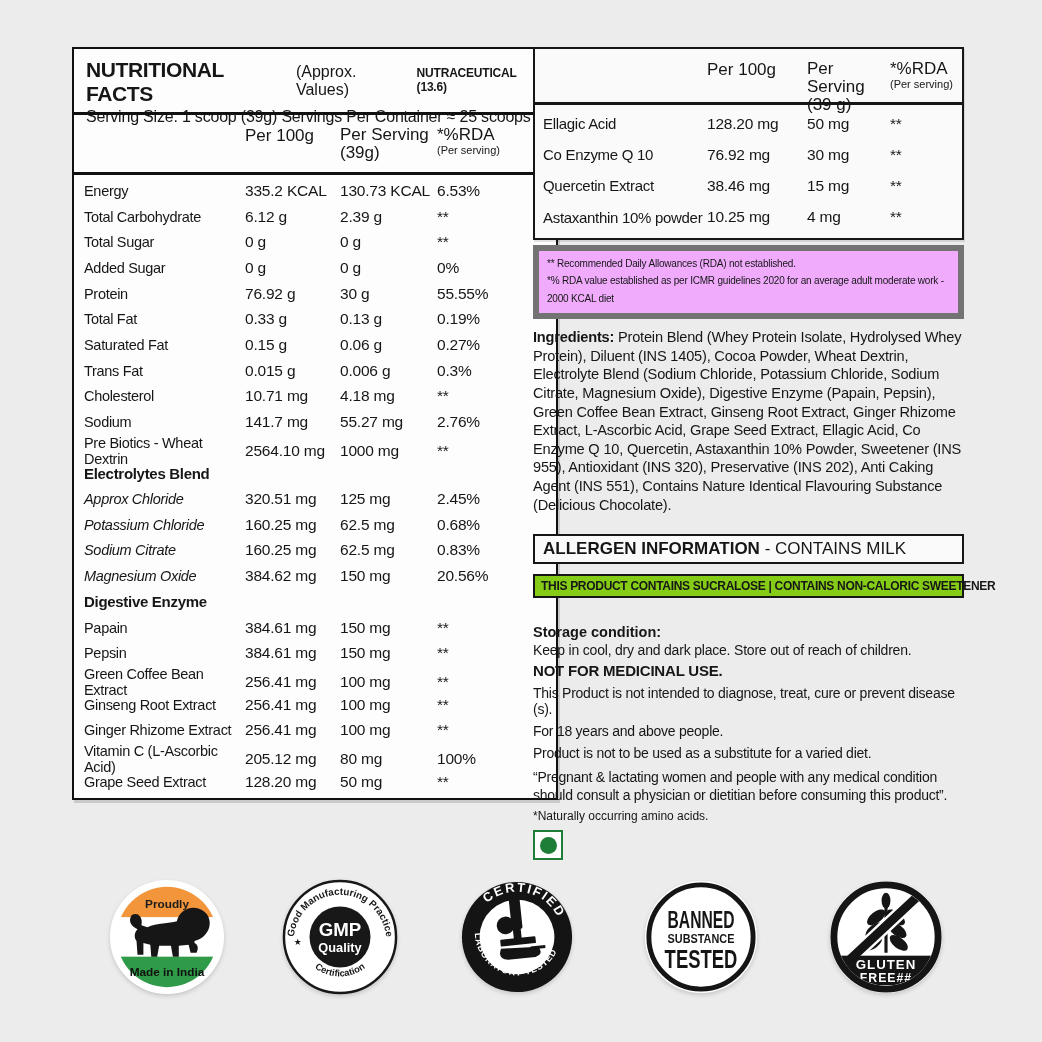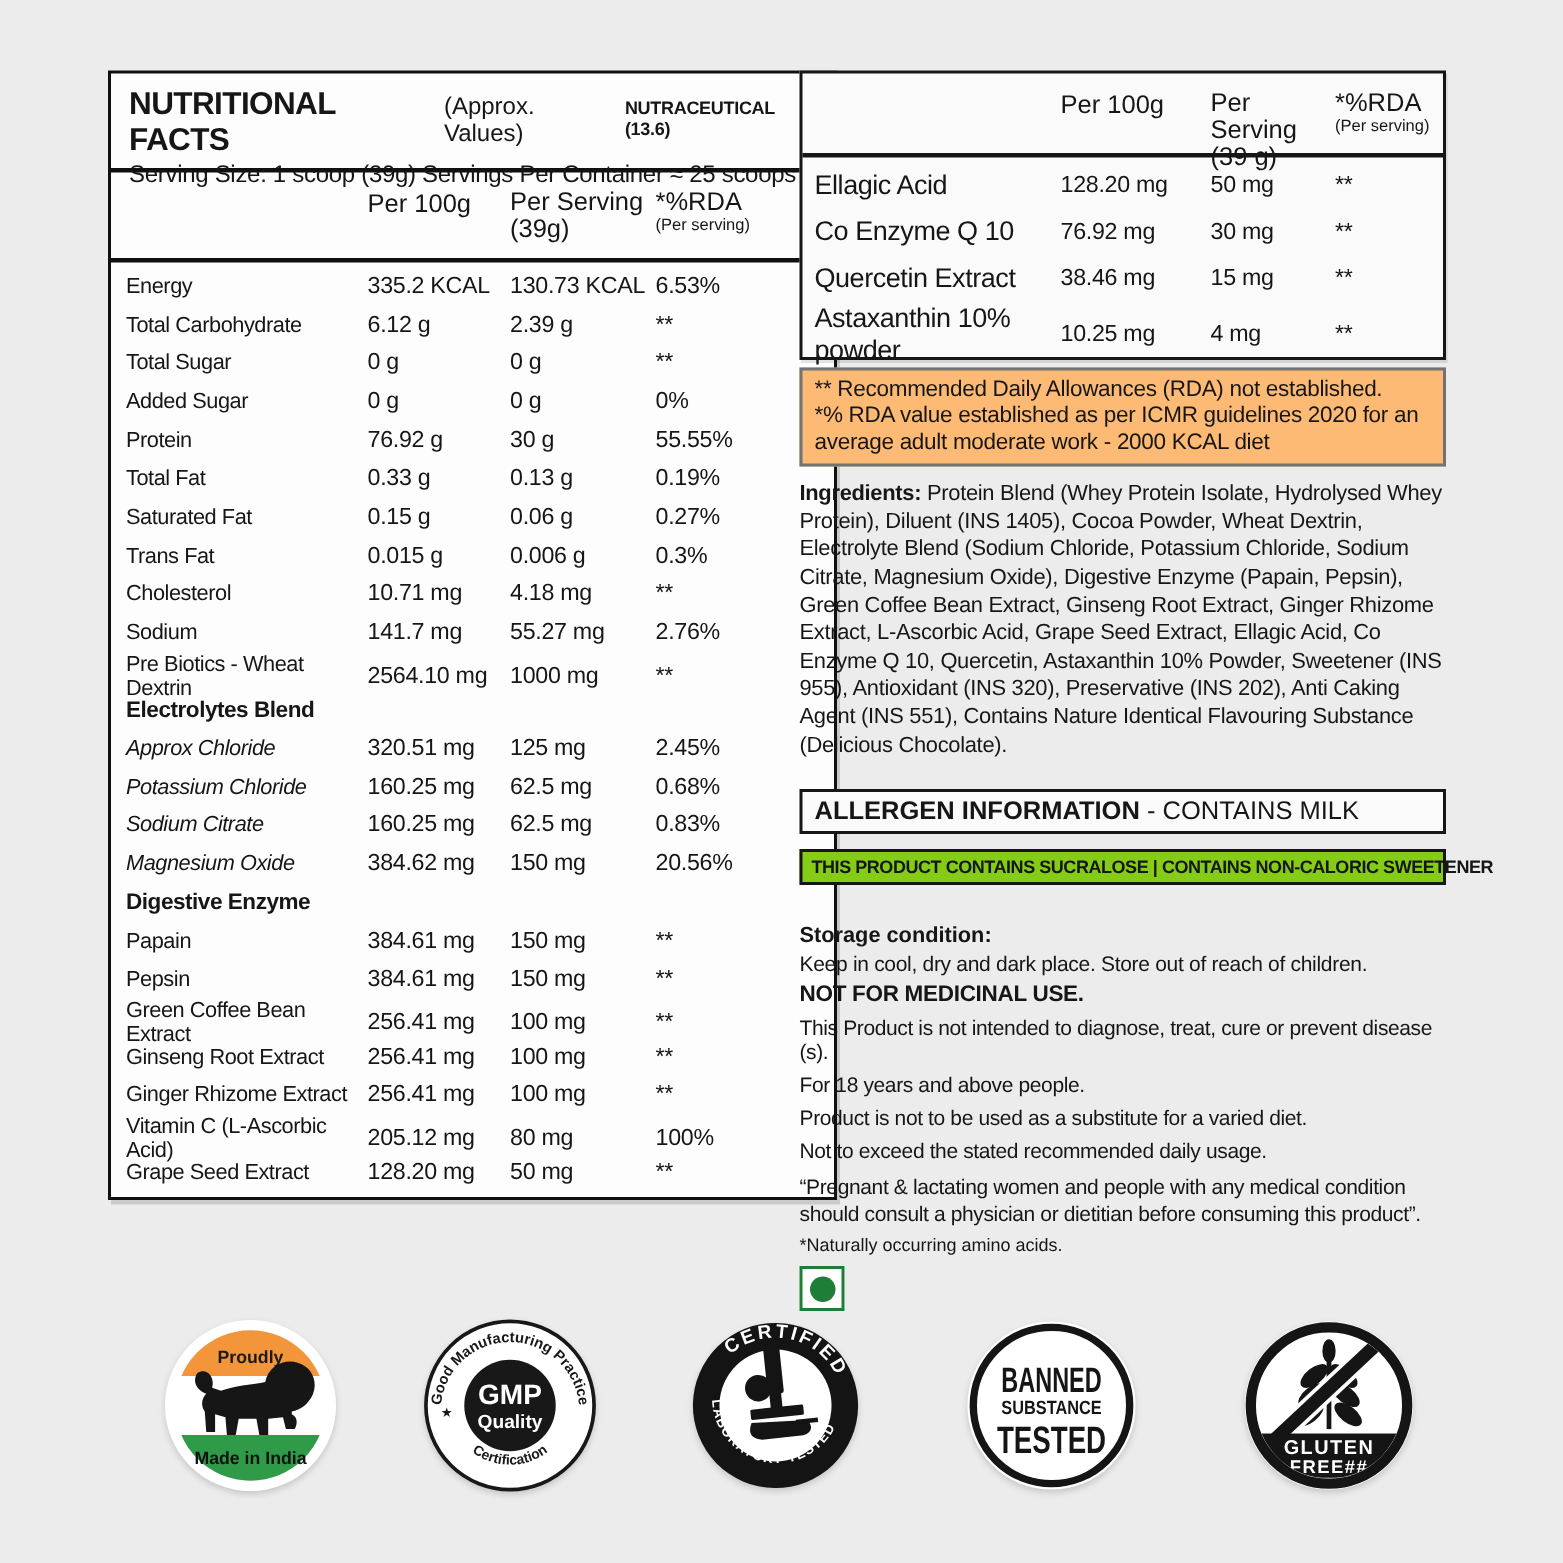--- a/index.html
+++ b/index.html
@@ -27,23 +27,23 @@
   .t-row.italic .c-label { font-style:italic; }
   .t-row.section { display:flex; }
   .t-row.section .c-label { font-weight:700; font-size:15px; }
 
   
   #rc { position:absolute; left:533px; top:47px; width:431px; }
   .rt-table { border:2px solid #161616; background:#fafafa; box-shadow:1px 2px 0 rgba(0,0,0,.1); }
   .rt-cols { display:grid; grid-template-columns:164px 100px 83px 1fr; padding:11px 0 0 8px; height:56px; border-bottom:3px solid #161616; font-size:17px; }
   .rt-body { padding:3px 0 5px; }
   .rt-body .t-row { grid-template-columns:164px 100px 83px 1fr; height:31.2px; padding-left:8px; }
-  .rt-body .t-row .c-label { font-size:18px; }
-
-  .foot-box { border:2px solid #737373; margin-top:5px; padding:4px 8px 6px; font-size:15px; line-height:17.5px; background:#fdba74; letter-spacing:-.2px; }
+  .rt-body .t-row .c-label { font-size:15px; }
+
+  .foot-box { border:6px solid #737373; margin-top:5px; padding:4px 8px 6px; font-size:10px; line-height:17.5px; background:#f0abfc; letter-spacing:-.2px; }
   .ingredients { margin-top:9px; font-size:14.6px; line-height:18.6px; letter-spacing:-.2px; }
   .ingredients b { font-weight:700; }
   .allergen { border:2px solid #161616; margin-top:20px; padding:3px 8px; font-size:17px; background:#fafafa; }
   .allergen b { font-weight:700; }
   .sucralose { border:2px solid #161616; margin-top:10px; padding:3px 6px; font-size:12px; font-weight:700; letter-spacing:-.3px; white-space:nowrap; background:#84cc16; }
   .storage-h { margin-top:26px; font-weight:700; font-size:14.5px; }
   .storage-l { font-size:14px; margin-top:2px; letter-spacing:-.2px; }
   .medicinal { font-weight:700; font-size:15px; margin-top:4px; letter-spacing:-.2px; }
   .dline { font-size:14px; margin-top:6px; letter-spacing:-.25px; }
   .dquote { font-size:14px; margin-top:7px; line-height:18px; letter-spacing:-.25px; }
@@ -277,21 +277,20 @@
 
     <div class="sucralose">THIS PRODUCT CONTAINS SUCRALOSE | CONTAINS NON-CALORIC SWEETENER</div>
 
     <div class="storage-h">Storage condition:</div>
     <div class="storage-l">Keep in cool, dry and dark place. Store out of reach of children.</div>
     <div class="medicinal">NOT FOR MEDICINAL USE.</div>
 
     <div class="dline">This Product is not intended to diagnose, treat, cure or prevent disease (s).</div>
     <div class="dline">For 18 years and above people.</div>
     <div class="dline">Product is not to be used as a substitute for a varied diet.</div>
-    <div class="dline">Not to exceed the stated recommended daily usage.</div>
     <div class="dquote">“Pregnant &amp; lactating women and people with any medical condition should consult a physician or dietitian before consuming this product”.</div>
 
     <div class="amino">*Naturally occurring amino acids.</div>
 
     <div class="veg">
         <i></i>
       </div>
   </section>
 
   <div class="badge" id="b1">

